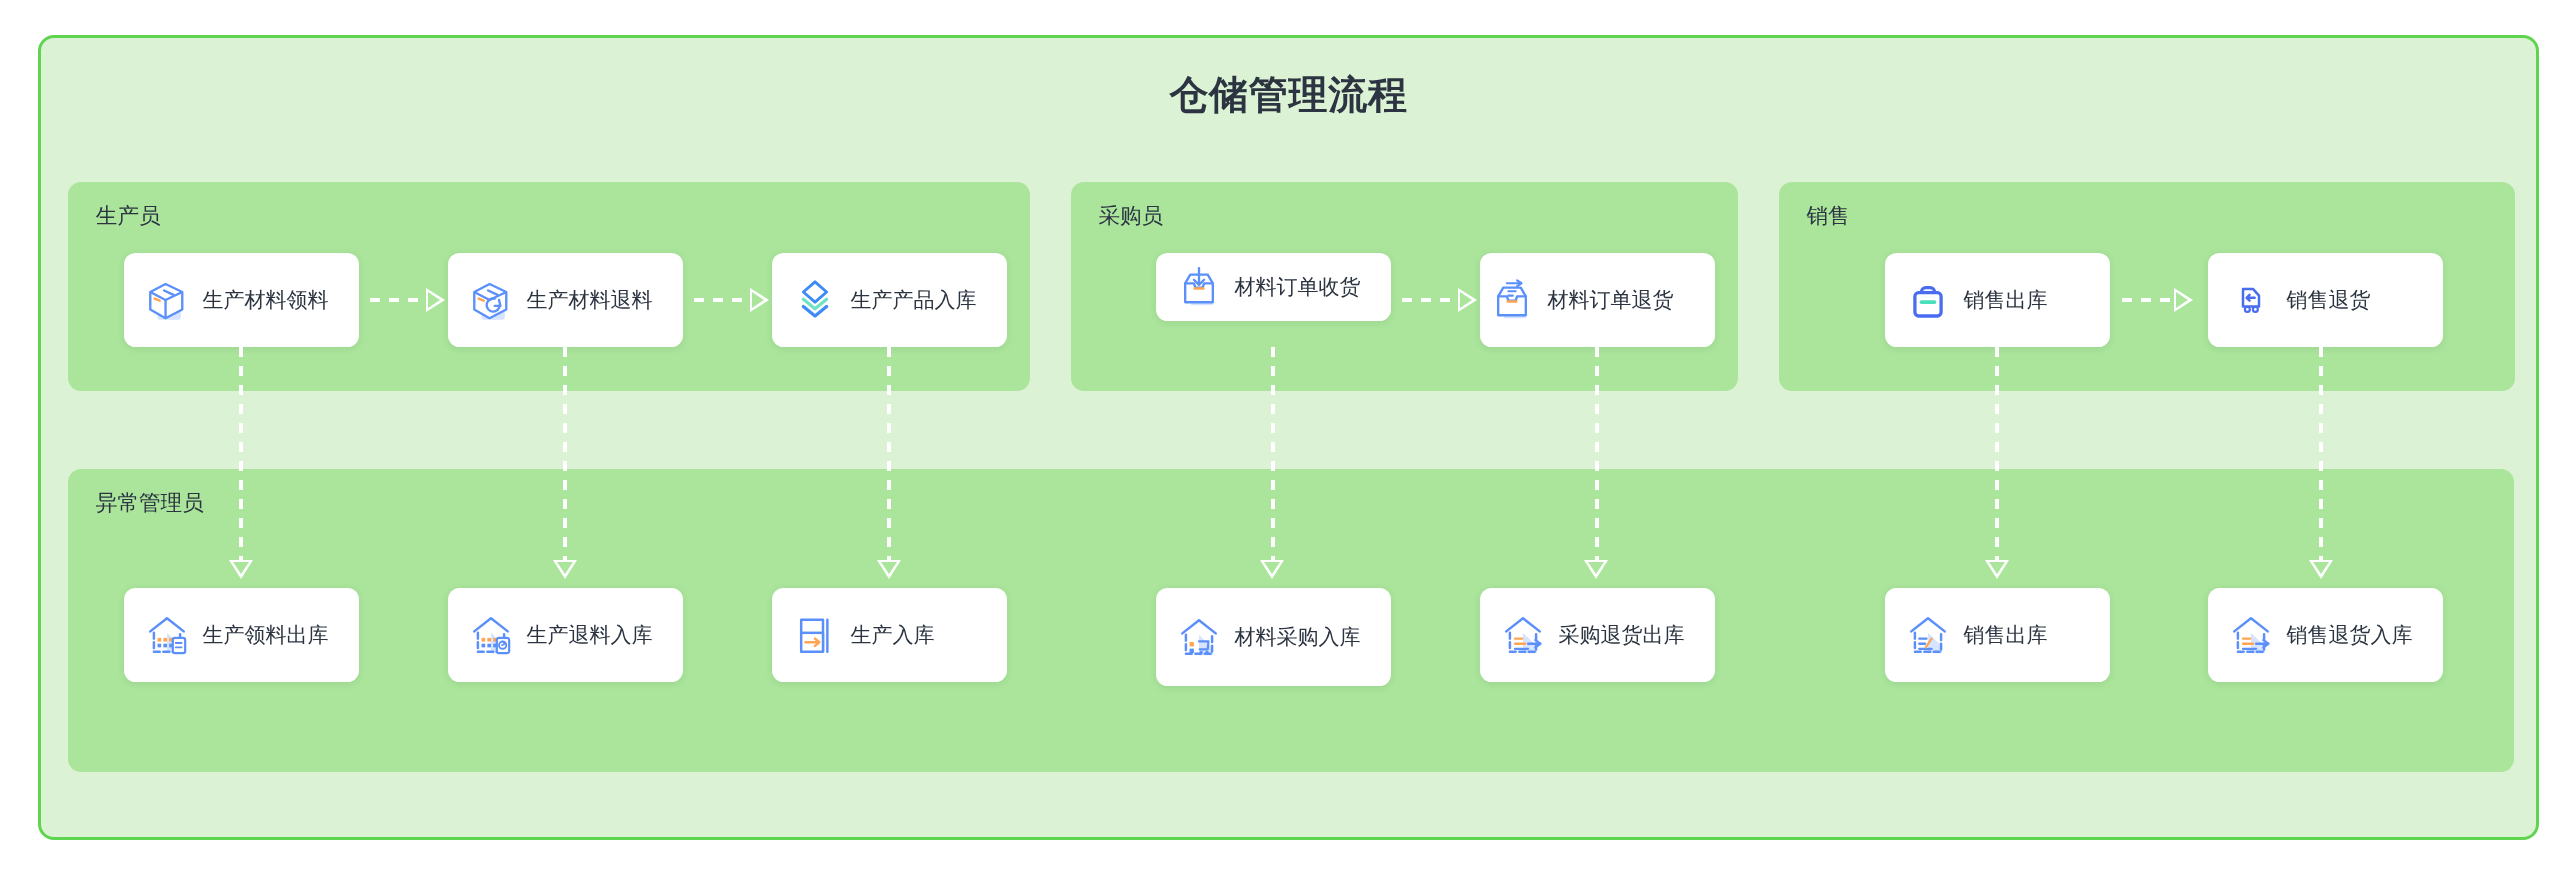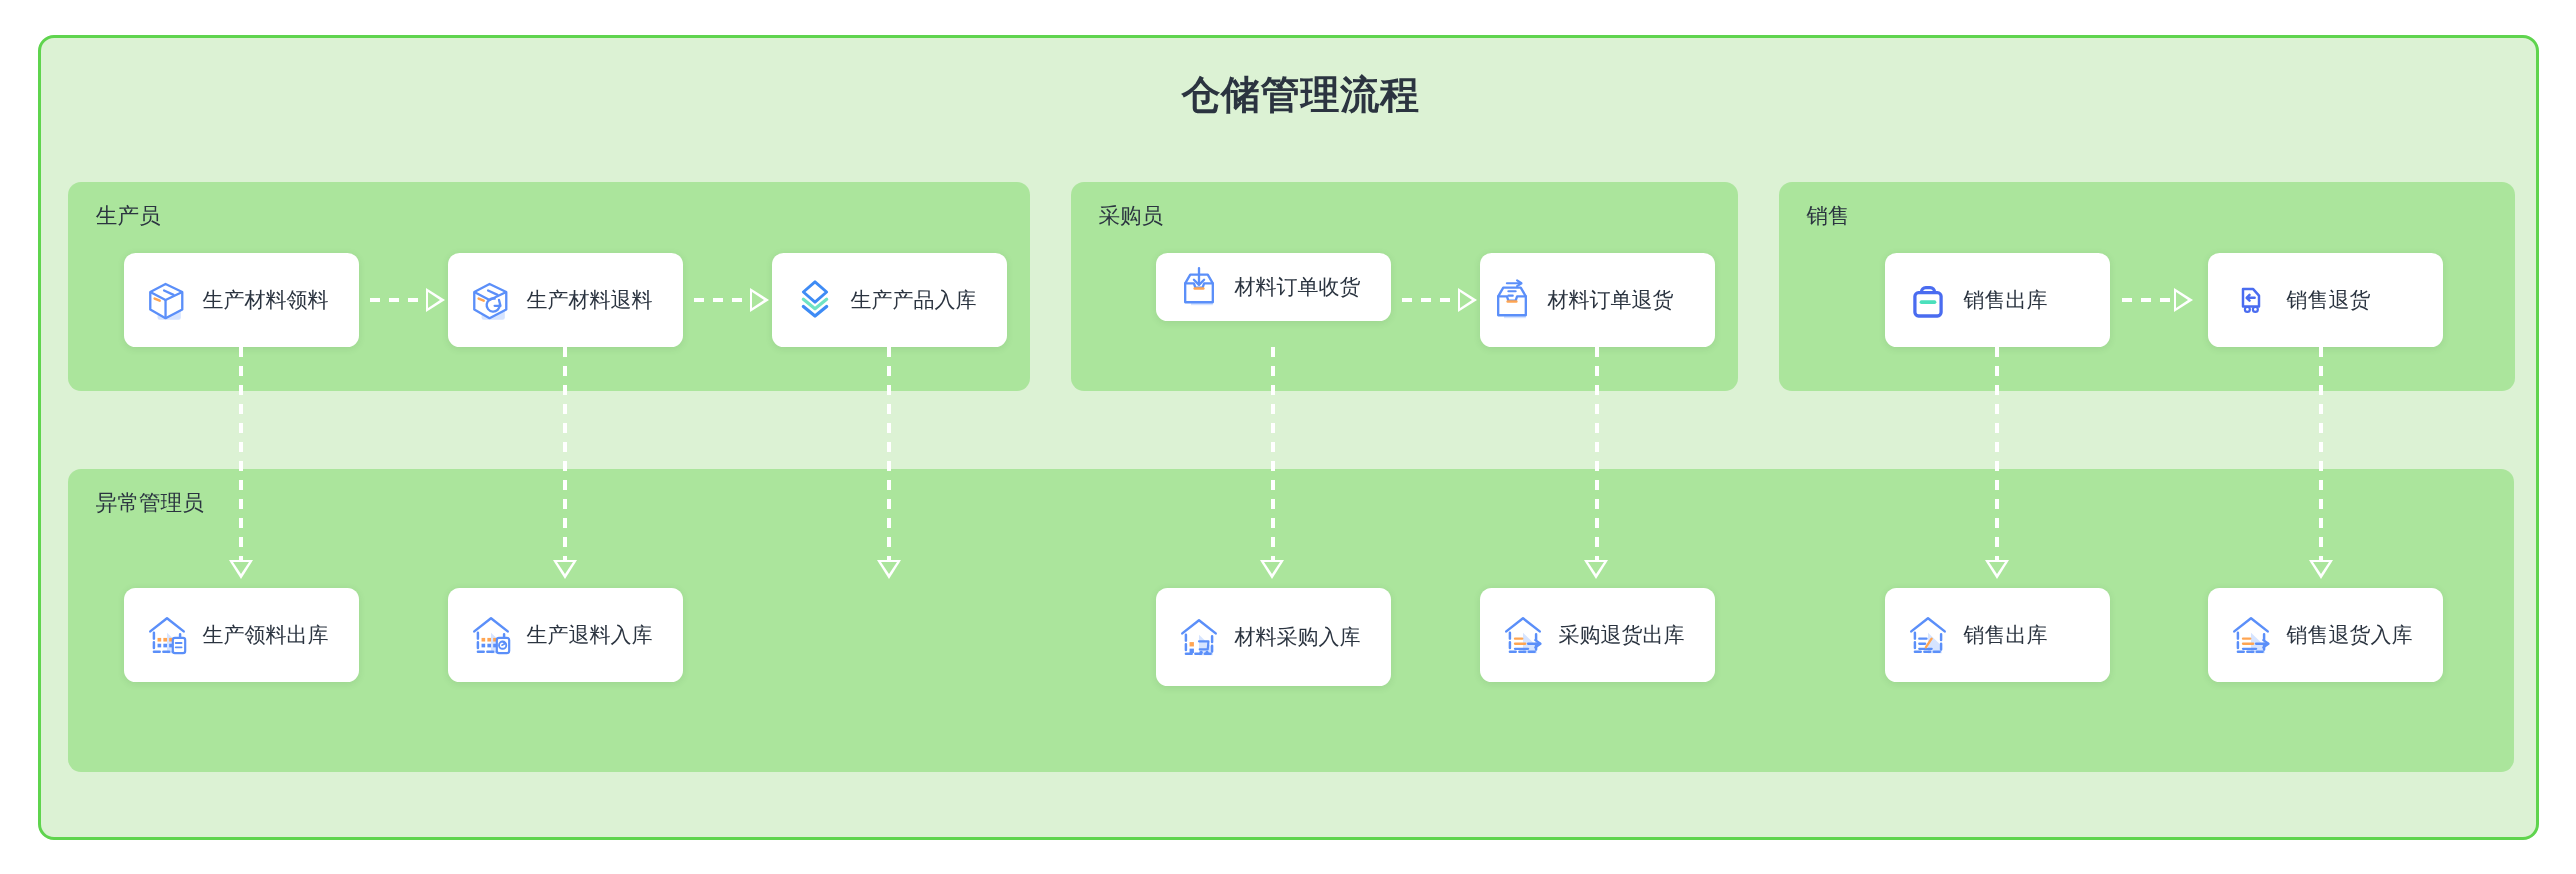--- a/index.html
+++ b/index.html
@@ -29,21 +29,20 @@
   .page-title {
     position: absolute;
     left: 0;
     top: 30px;
     width: 100%;
     text-align: center;
     font-size: 39px;
     font-weight: bold;
     color: #2B3440;
     letter-spacing: 0.7px;
-    margin-left: 12px;
   }
 
   .swimlane {
     position: absolute;
     background: #ABE59C;
     border-radius: 13px;
     box-sizing: border-box;
   }
 
   .lane-title {
@@ -293,20 +292,33 @@
         <rect x="28" y="45" width="5" height="5" fill="#5B8FF9"></rect>
         <rect x="36" y="45" width="5" height="5" fill="#5B8FF9"></rect>
         <rect x="41" y="37" width="17" height="21" rx="3" fill="#ffffff" stroke="#5B8FF9" stroke-width="3"></rect>
         <circle cx="49" cy="47" r="5" fill="none" stroke="#5B8FF9" stroke-width="2.6"></circle>
         <path d="M49 42 L52 45 L48 47" fill="none" stroke="#5B8FF9" stroke-width="2.2" stroke-linecap="round"></path>
       </svg>
     </span>
     <span class="label">生产退料入库</span>
   </div>
 
+  <div class="card" style="left:731px; top:550px; width:235px; height:94px;">
+    <span class="icon">
+      <svg viewBox="0 0 66 66">
+        <path d="M25 30 L47 30 L47 56 L25 56 Z" fill="#D6E4FF"></path>
+        <path d="M14 12 L44 12 L44 56 L14 56 Z" fill="#ffffff" stroke="#5B8FF9" stroke-width="3.4" stroke-linejoin="round"></path>
+        <path d="M14 30 L44 30" stroke="#5B8FF9" stroke-width="3.4"></path>
+        <path d="M50 12 L50 56" stroke="#5B8FF9" stroke-width="3.4" stroke-linecap="round"></path>
+        <path d="M20 43 L38 43" stroke="#FFA552" stroke-width="3.4" stroke-linecap="round"></path>
+        <path d="M33 38 L39 43 L33 48" fill="none" stroke="#FFA552" stroke-width="3.4" stroke-linecap="round" stroke-linejoin="round"></path>
+      </svg>
+    </span>
+    <span class="label">生产入库</span>
+  </div>
 
   <div class="card" style="left:1115px; top:550px; width:235px; height:98px;">
     <span class="icon">
       <svg viewBox="0 0 66 66">
         <path d="M33 30 L52 48 L52 58 L33 58 Z" fill="#D6E4FF"></path>
         <path d="M10 28 L33 10 L56 28" fill="none" stroke="#5B8FF9" stroke-width="3.4" stroke-linecap="round" stroke-linejoin="round"></path>
         <path d="M15 30 L15 56 L51 56 L51 30" fill="none" stroke="#5B8FF9" stroke-width="3.4" stroke-linecap="round" stroke-linejoin="round" stroke-dasharray="8 5"></path>
         <rect x="20" y="40" width="6" height="6" fill="#FFA552"></rect>
         <rect x="20" y="49" width="6" height="6" fill="#5B8FF9"></rect>
         <path d="M33 39 L46 39 L45 50 L34 50" fill="none" stroke="#5B8FF9" stroke-width="3" stroke-linecap="round" stroke-linejoin="round"></path>

